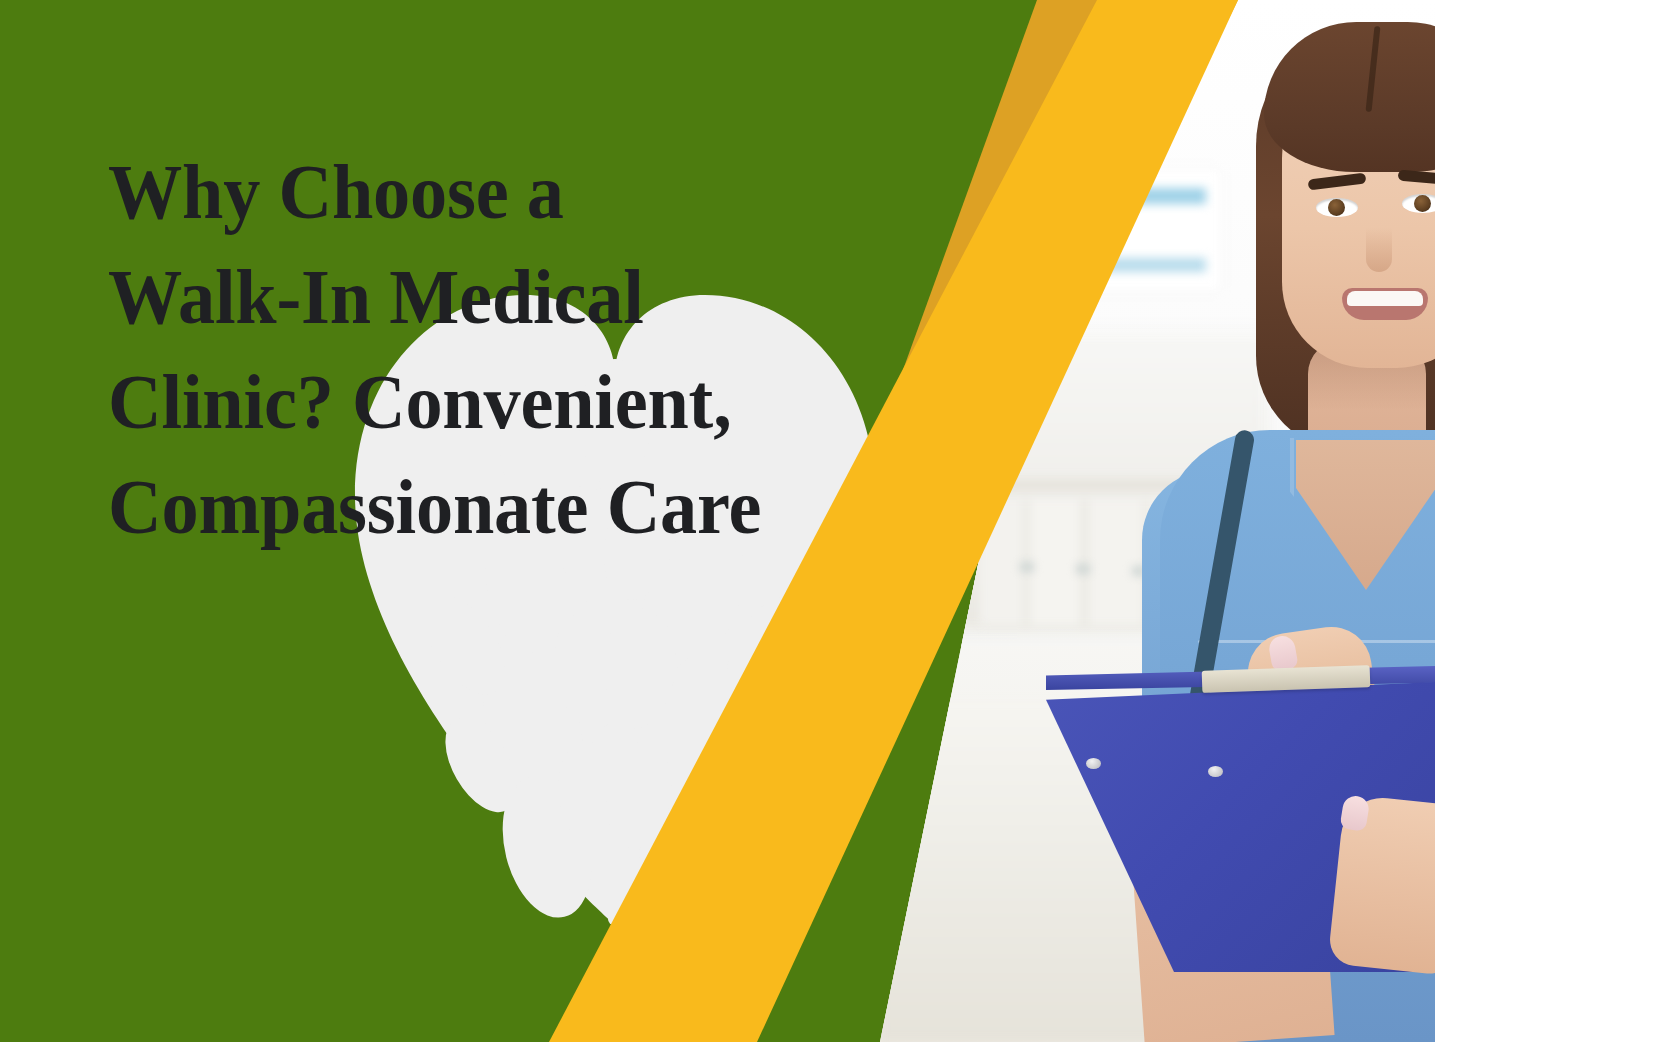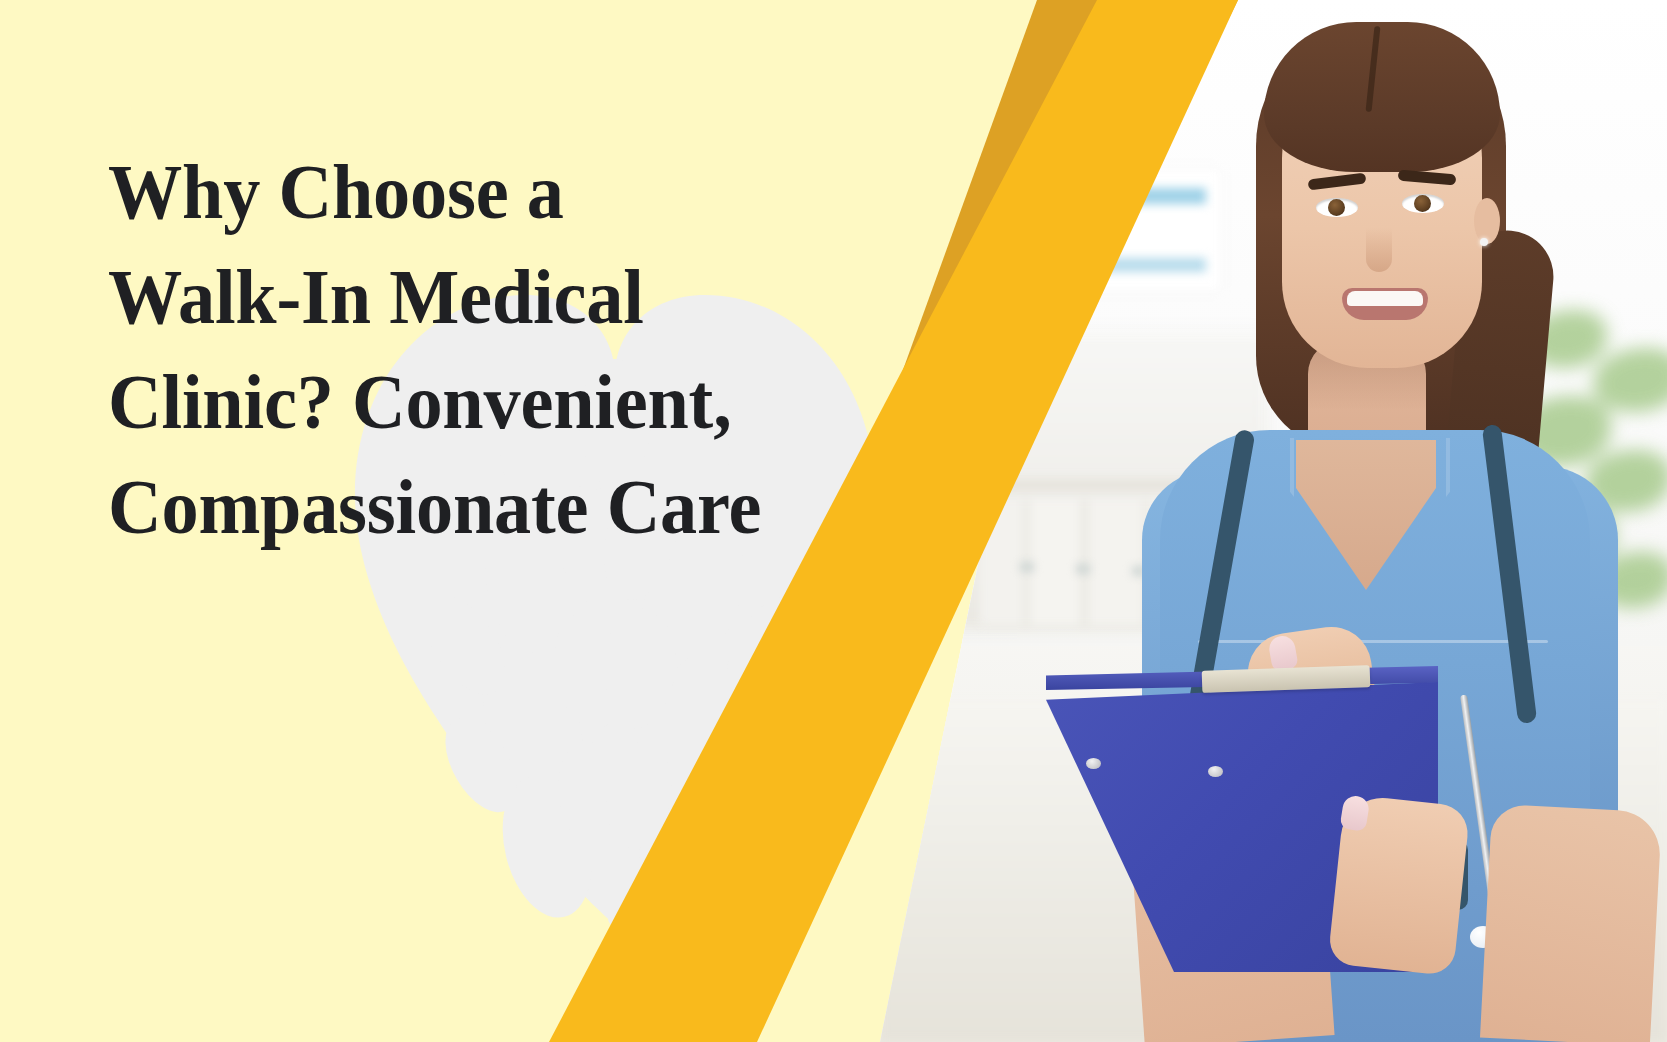--- a/index.html
+++ b/index.html
@@ -1,19 +1,19 @@
 <!DOCTYPE html>
 <html><head>
 <meta charset="utf-8">
 <style>
   html,body{margin:0;padding:0;background:#fff;}
   body{width:1667px;height:1042px;overflow:hidden;
        font-family:"Liberation Serif",serif;}
 
-  #banner{position:relative;width:1667px;height:1042px;background:#fef9c3;overflow:hidden;}
+  #banner{position:relative;width:1435px;height:1042px;background:#4d7c0f;overflow:hidden;}
 
   
   .watermark{position:absolute;left:315px;top:225px;width:600px;height:740px;
              opacity:1;pointer-events:none;}
 
   
   .photo-panel{position:absolute;top:0;left:880px;width:787px;height:1042px;
      -webkit-clip-path:polygon(214px 0, 787px 0, 787px 1042px, 0px 1042px);
      clip-path:polygon(214px 0, 787px 0, 787px 1042px, 0px 1042px);
      overflow:hidden;background:#ffffff;}

